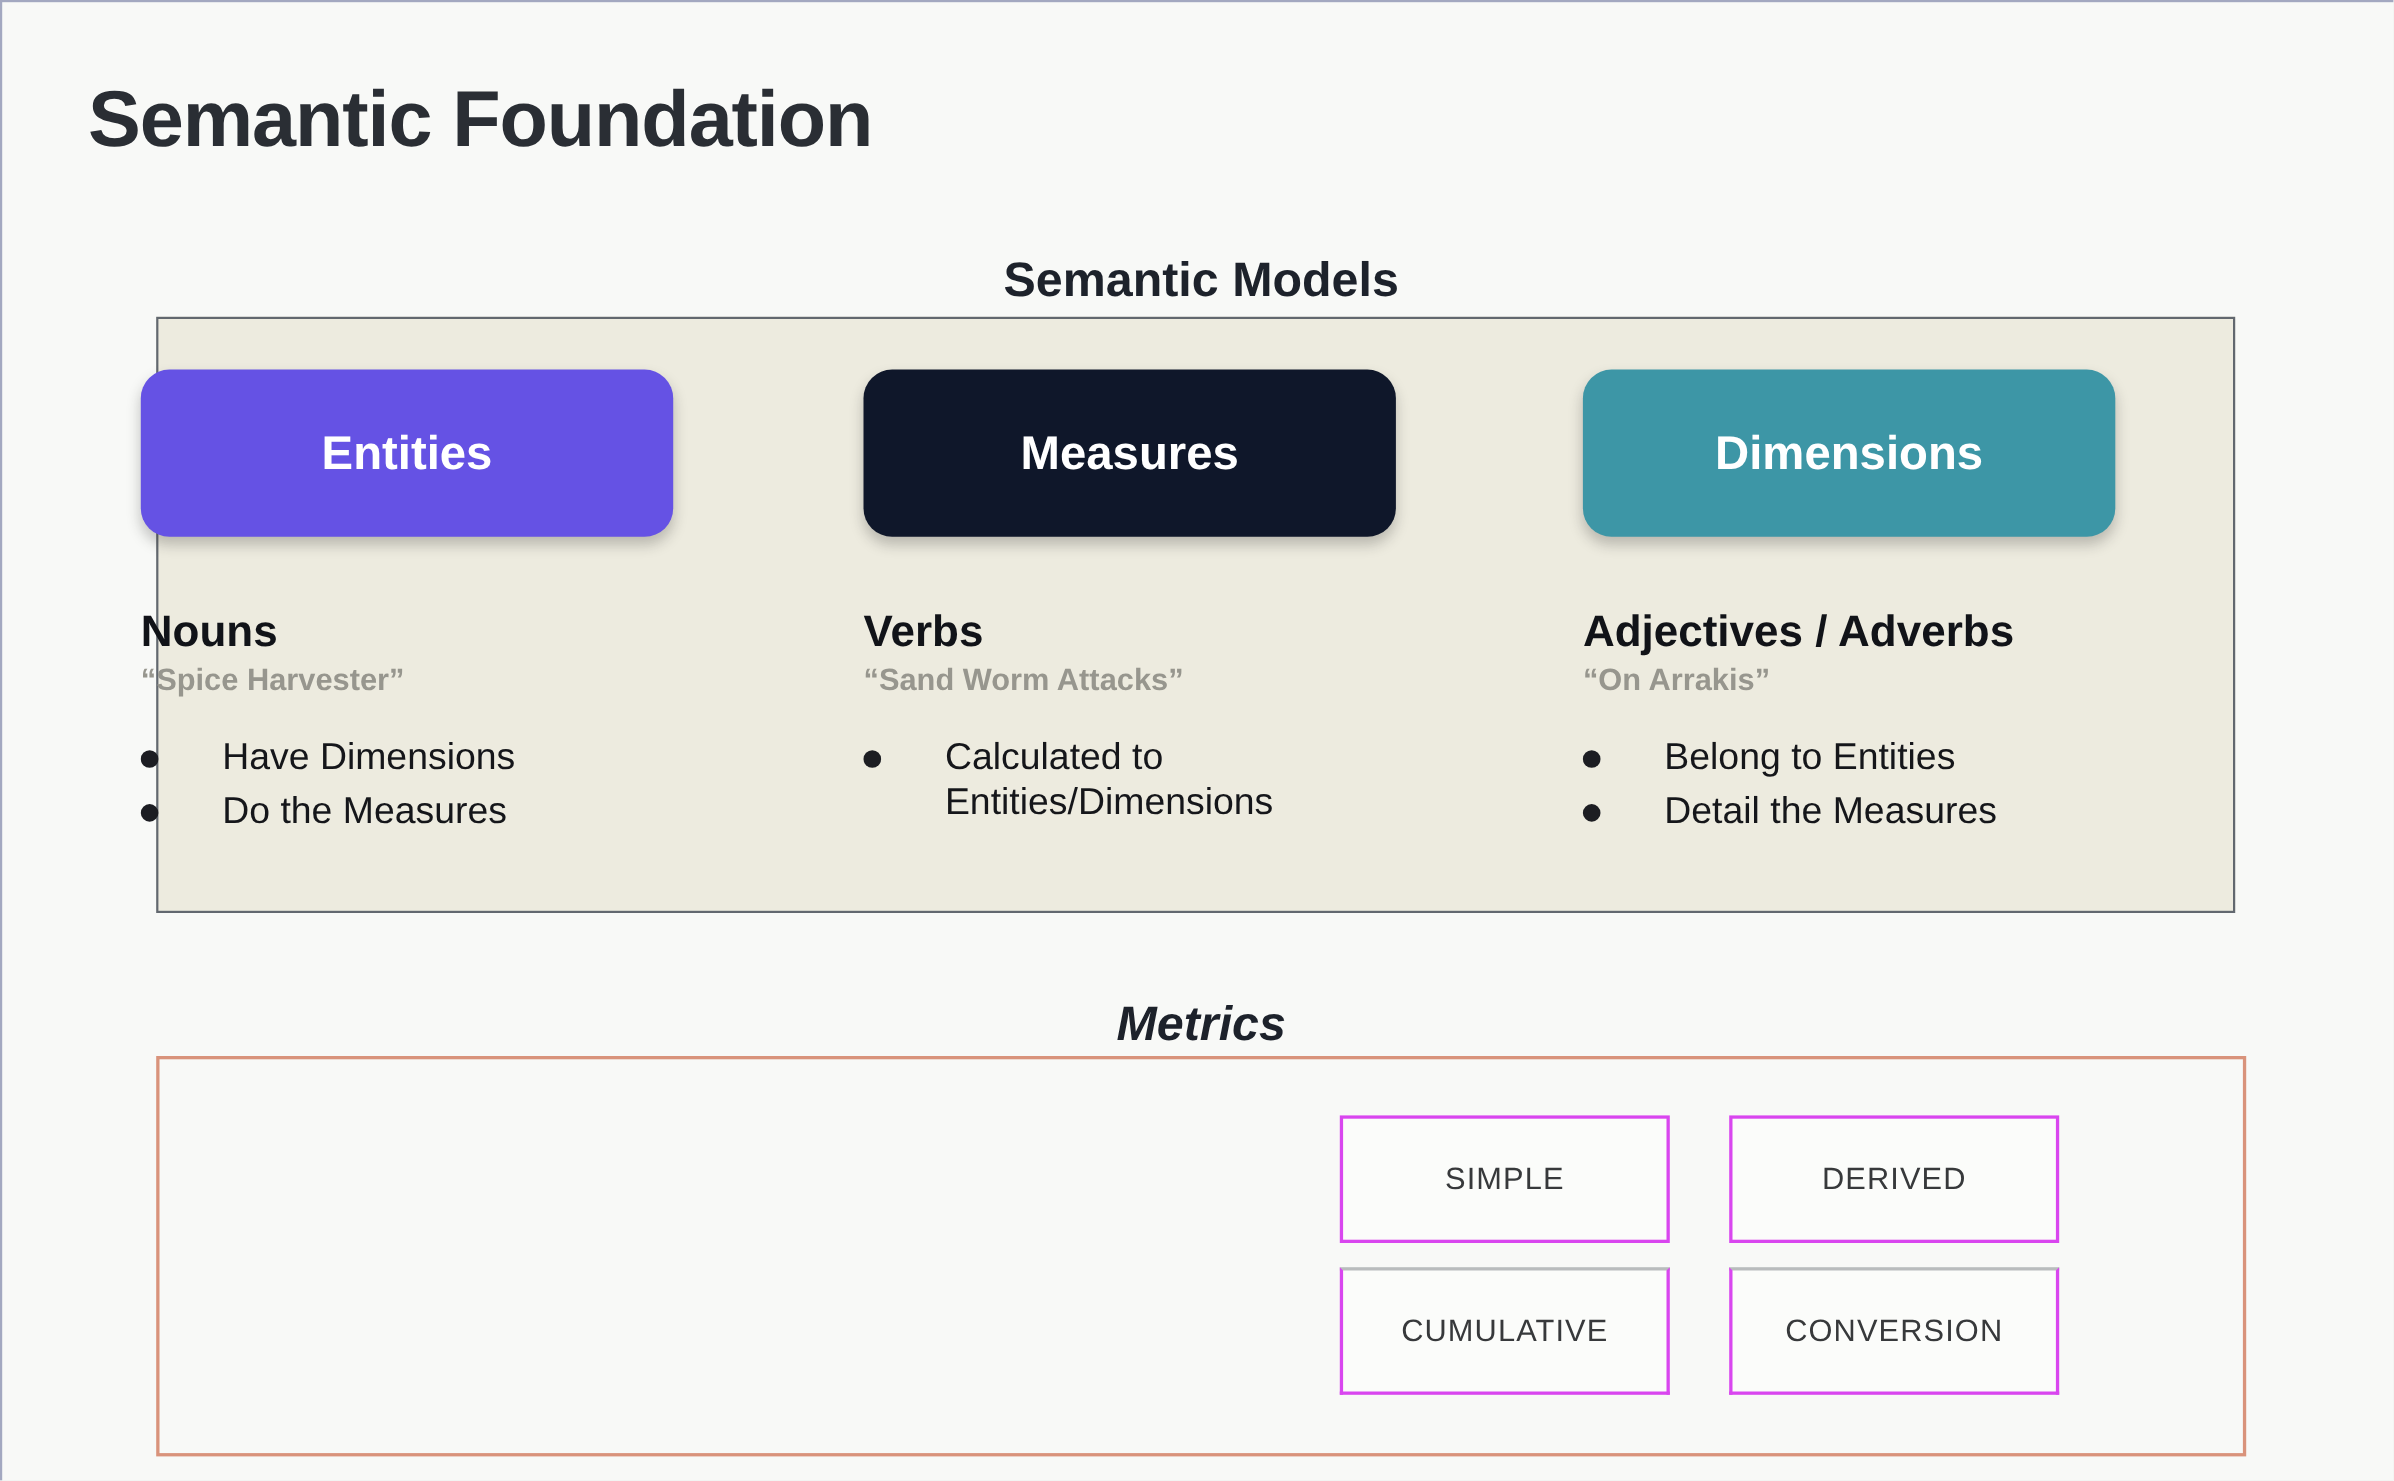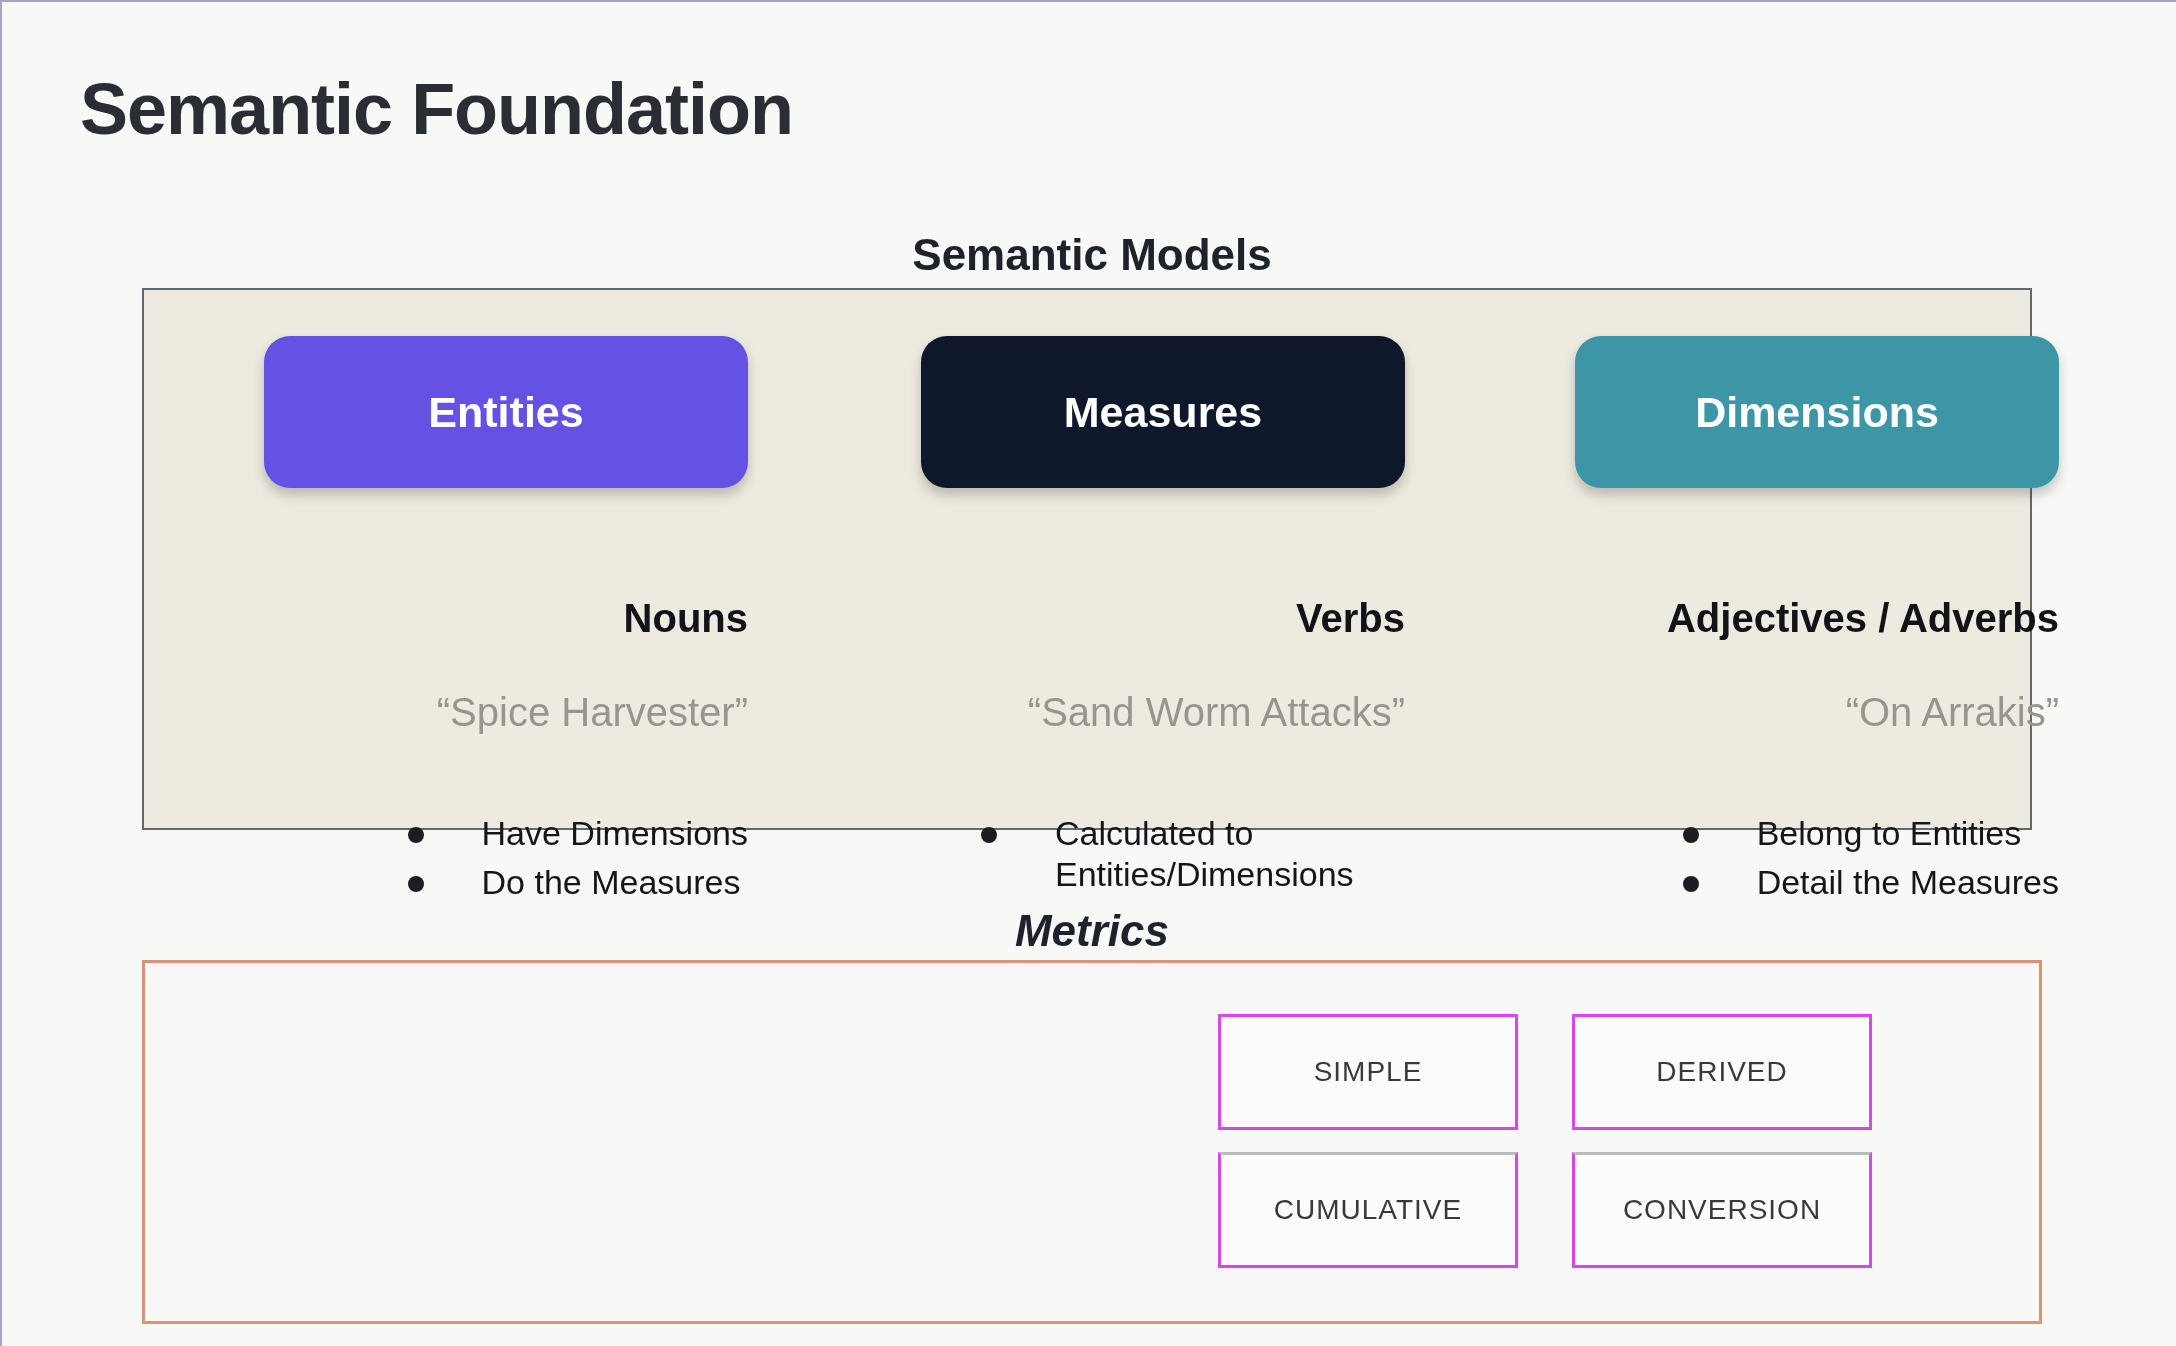--- a/index.html
+++ b/index.html
@@ -28,37 +28,37 @@
   .panel{
     position:absolute;left:140px;top:286px;width:1890px;height:542px;
     background:#edebdf;border:2px solid #62686f;box-sizing:border-box;
   }
   .metrics-panel{
     position:absolute;left:140px;top:958px;width:1900px;height:364px;
     background:transparent;border:3px solid #d9937b;box-sizing:border-box;
   }
   .sm-col{
     position:absolute;top:334px;width:620px;
-    display:flex;flex-direction:column;align-items:flex-end;gap:44px;
+    display:flex;flex-direction:column;align-items:flex-start;
   }
   #col-entities{left:126px;}
   #col-measures{left:783px;}
   #col-dimensions{left:1437px;}
   .model-button{
     width:484px;height:152px;border-radius:26px;
     display:flex;align-items:center;justify-content:center;
     color:#ffffff;font-size:43px;font-weight:700;
     box-shadow:0 7px 12px rgba(40,40,40,0.25);
   }
   .role-heading{
     margin-top:64px;font-size:40px;font-weight:700;color:#111318;
     text-align:center;line-height:1.1;
   }
   .role-example{
-    margin-top:6px;font-size:40px;color:#97968e;text-align:center;
+    margin-top:6px;font-size:28px;color:#97968e;text-align:center;font-weight:bold;
   }
   .bullets{
     margin-top:34px;display:table;
   }
   .bullet-row{
     display:flex;align-items:flex-start;margin-bottom:8px;
   }
   .dot{
     flex:0 0 auto;width:16px;height:16px;border-radius:50%;
     background:#1c1d22;margin-top:14px;margin-right:58px;

